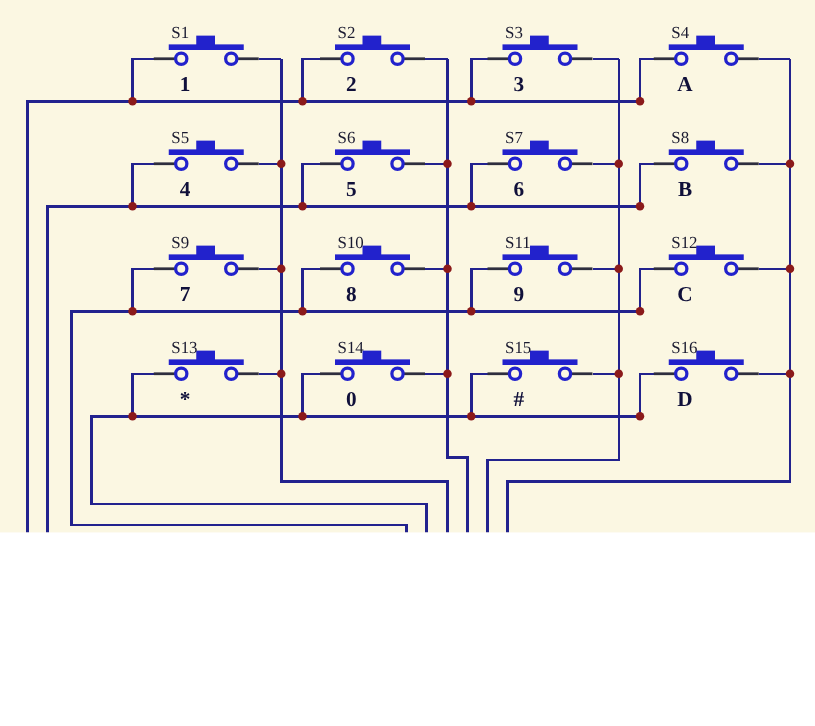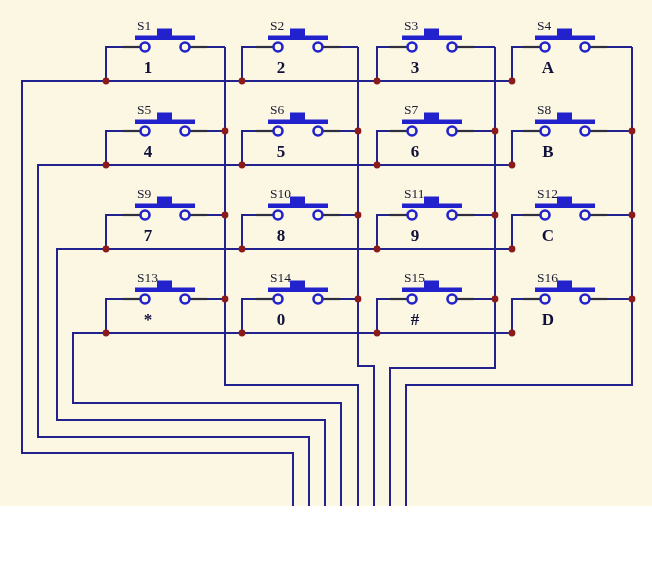--- a/index.html
+++ b/index.html
@@ -1,19 +1,19 @@
 <!DOCTYPE html>
 <html><head>
 <meta charset="utf-8">
 <style>
   html,body{margin:0;padding:0;}
   body{font-family:"Liberation Serif","DejaVu Serif",serif;}
   .stage{
     position:relative;
-    width:652px;height:506px;
+    width:652px;height:426px;
     background:#FBF7E2;
     overflow:hidden;
   }
   svg{display:block;}
   svg text{font-family:"Liberation Serif","DejaVu Serif",serif;}
   .ref-label{font-size:13.5px;fill:#1A1A30;}
   .key-label{font-size:17px;font-weight:bold;fill:#10103A;}
   .pin-label{font-size:18px;font-weight:bold;fill:#7D1F62;}
 </style>
 </head>

